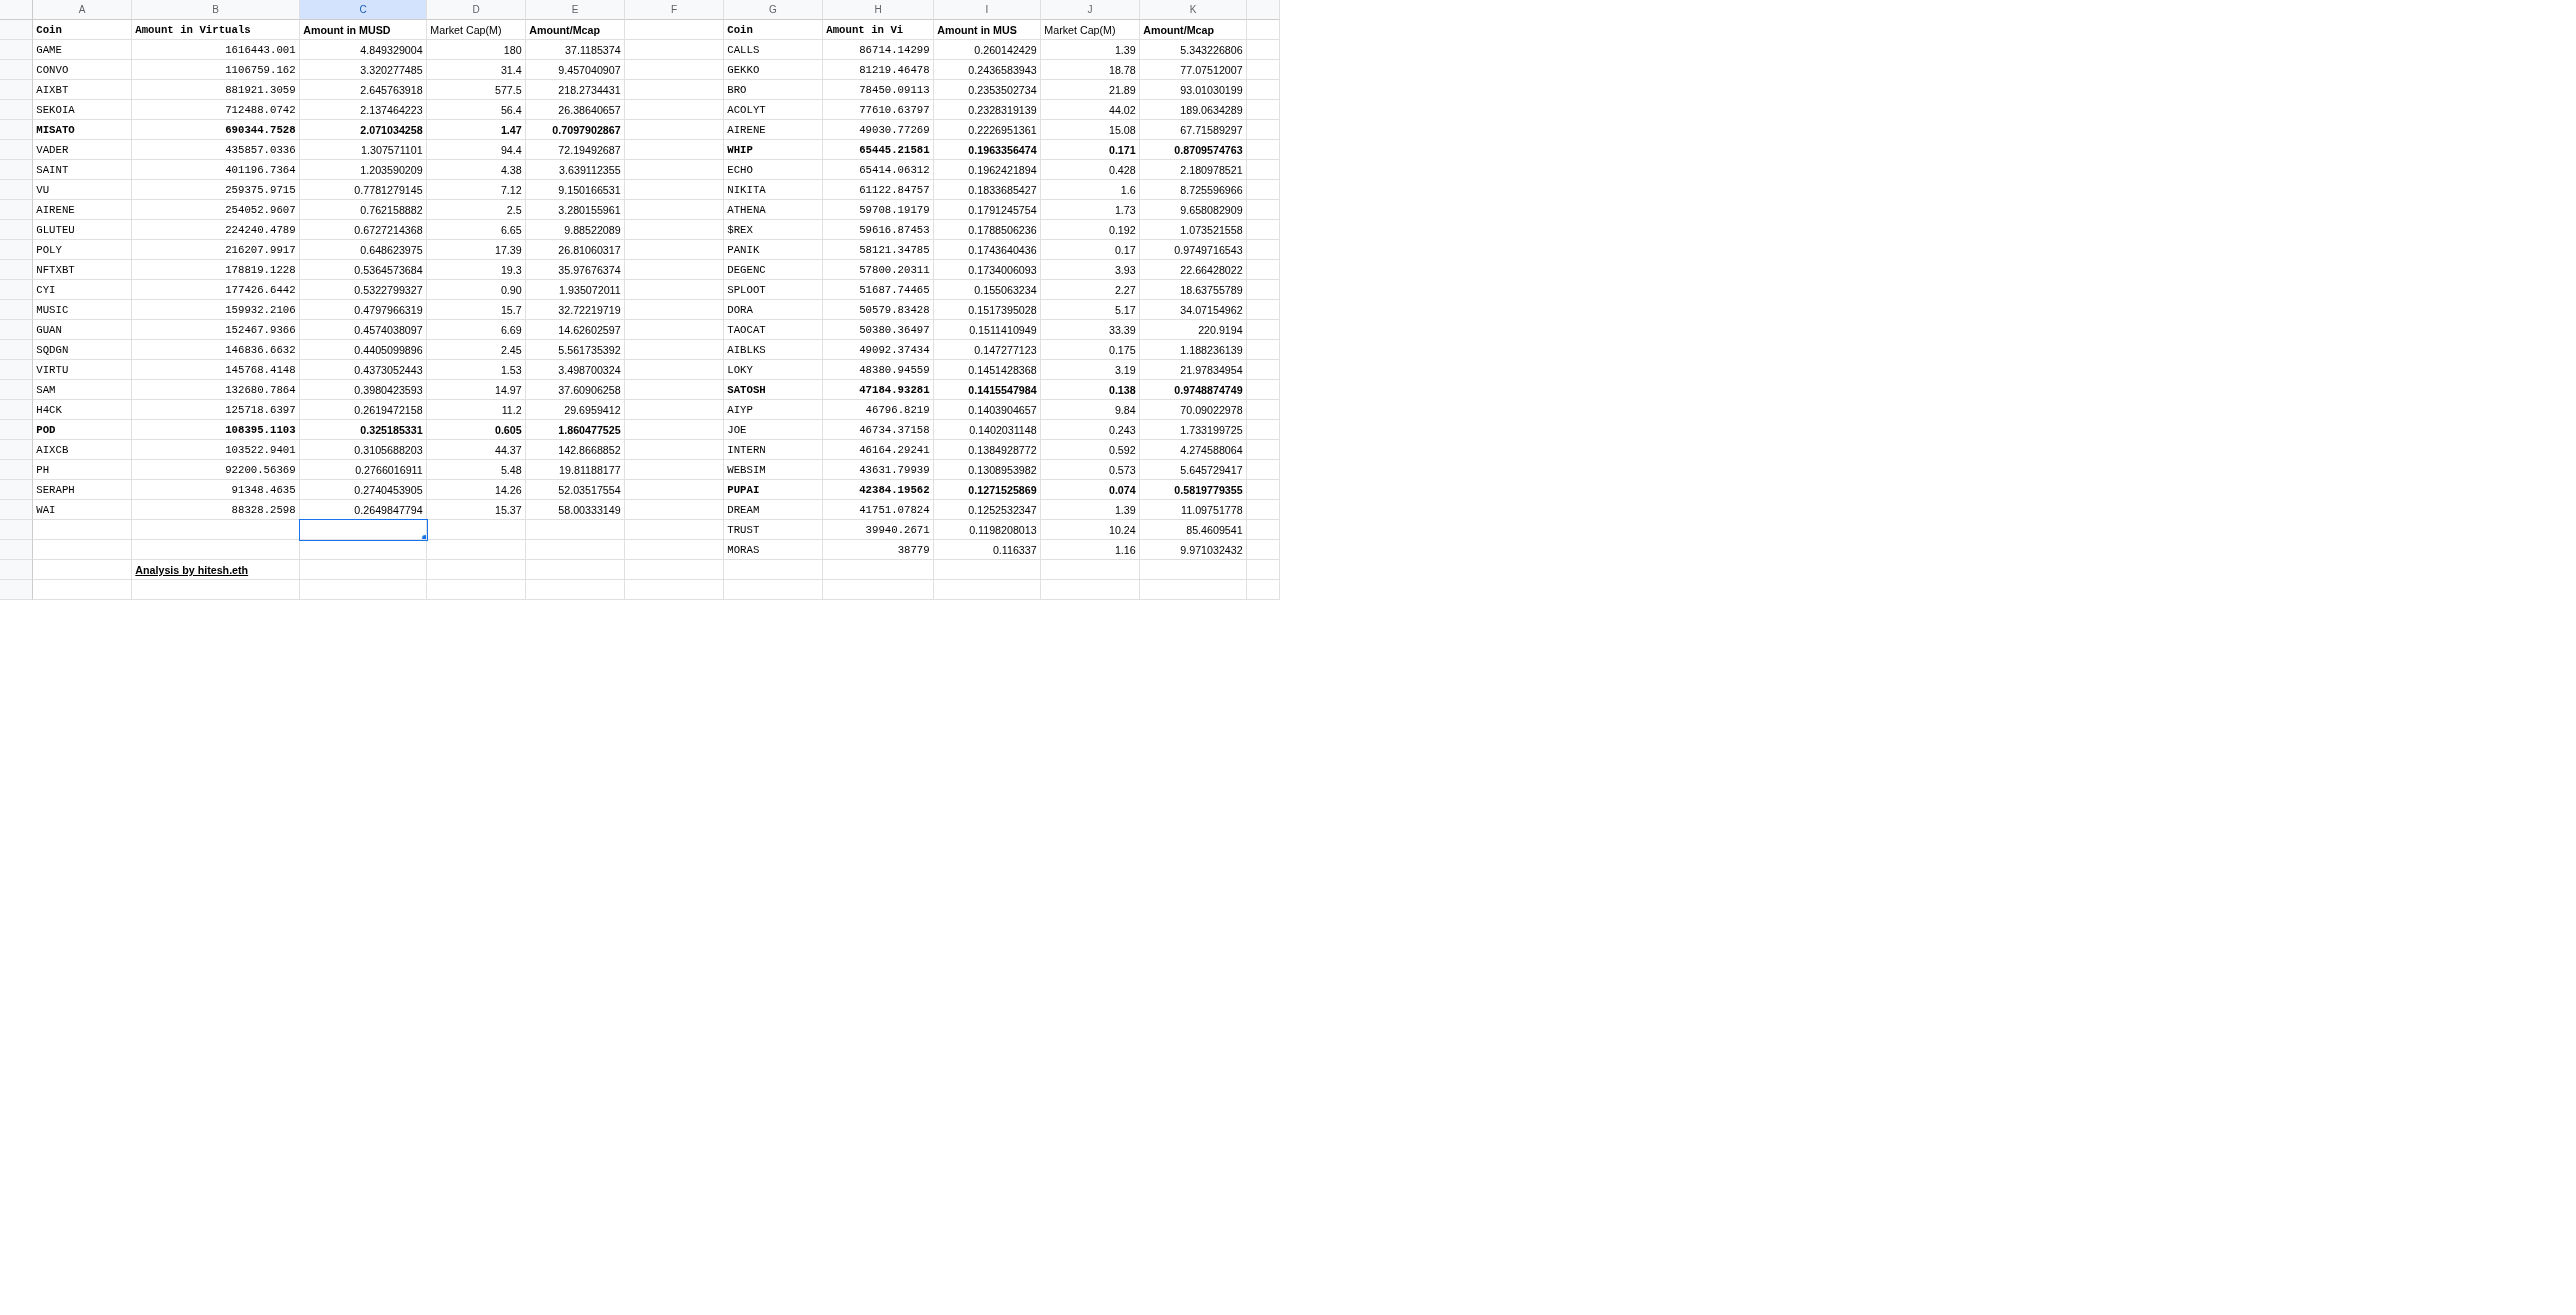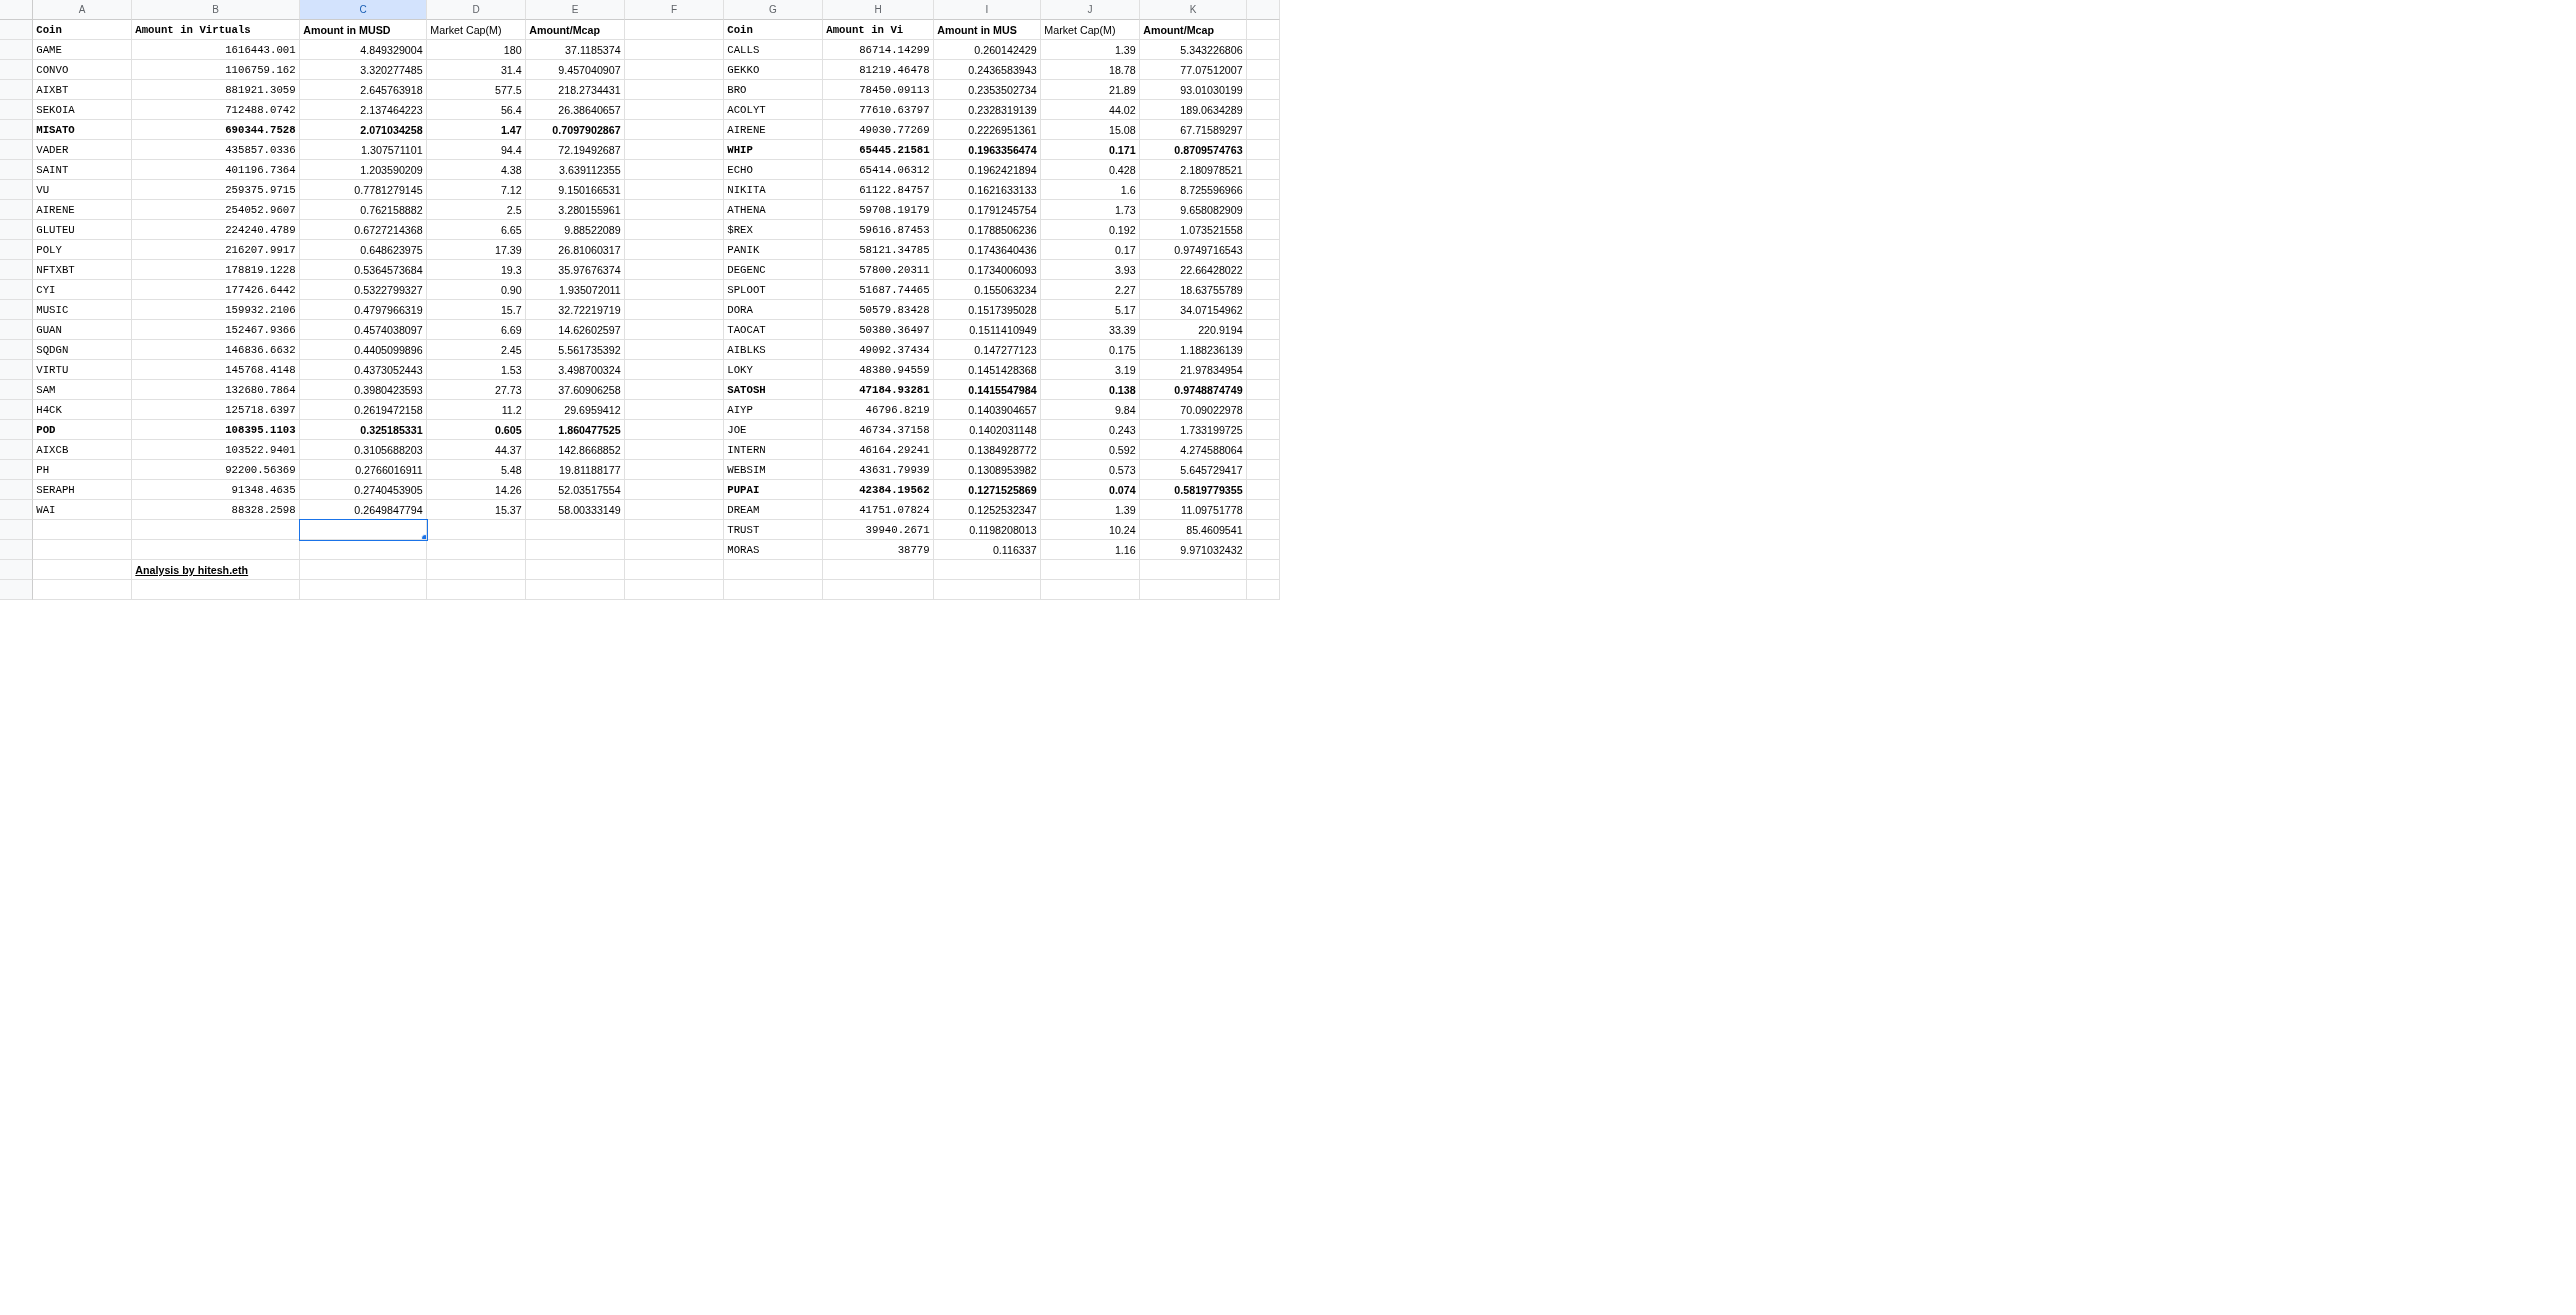--- a/index.html
+++ b/index.html
@@ -205,21 +205,21 @@
     <div class="cell"></div>
     <div class="row-header"></div>
     <div class="cell mono left">VU</div>
     <div class="cell mono right">259375.9715</div>
     <div class="cell right">0.7781279145</div>
     <div class="cell right">7.12</div>
     <div class="cell right">9.150166531</div>
     <div class="cell"></div>
     <div class="cell mono left">NIKITA</div>
     <div class="cell mono right">61122.84757</div>
-    <div class="cell right">0.1621633133</div>
+    <div class="cell right">0.1833685427</div>
     <div class="cell right">1.6</div>
     <div class="cell right">8.725596966</div>
     <div class="cell"></div>
     <div class="row-header"></div>
     <div class="cell mono left">AIRENE</div>
     <div class="cell mono right">254052.9607</div>
     <div class="cell right">0.762158882</div>
     <div class="cell right">2.5</div>
     <div class="cell right">3.280155961</div>
     <div class="cell"></div>
@@ -330,21 +330,21 @@
     <div class="cell mono left">LOKY</div>
     <div class="cell mono right">48380.94559</div>
     <div class="cell right">0.1451428368</div>
     <div class="cell right">3.19</div>
     <div class="cell right">21.97834954</div>
     <div class="cell"></div>
     <div class="row-header"></div>
     <div class="cell mono left">SAM</div>
     <div class="cell mono right">132680.7864</div>
     <div class="cell right">0.3980423593</div>
-    <div class="cell right">27.73</div>
+    <div class="cell right">14.97</div>
     <div class="cell right">37.60906258</div>
     <div class="cell"></div>
     <div class="cell mono left bold">SATOSH</div>
     <div class="cell mono right bold">47184.93281</div>
     <div class="cell right bold">0.1415547984</div>
     <div class="cell right bold">0.138</div>
     <div class="cell right bold">0.9748874749</div>
     <div class="cell"></div>
     <div class="row-header"></div>
     <div class="cell mono left">H4CK</div>

